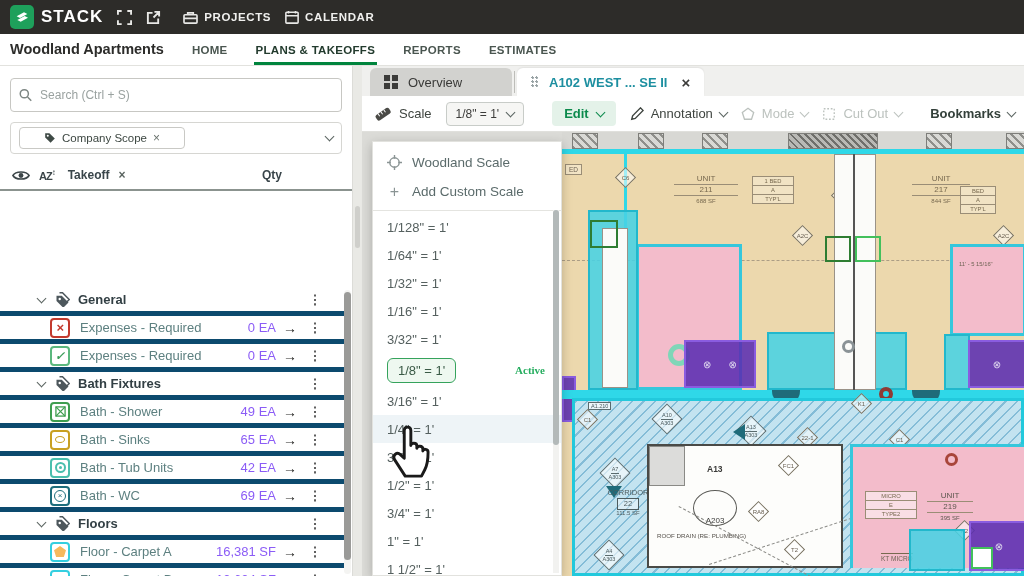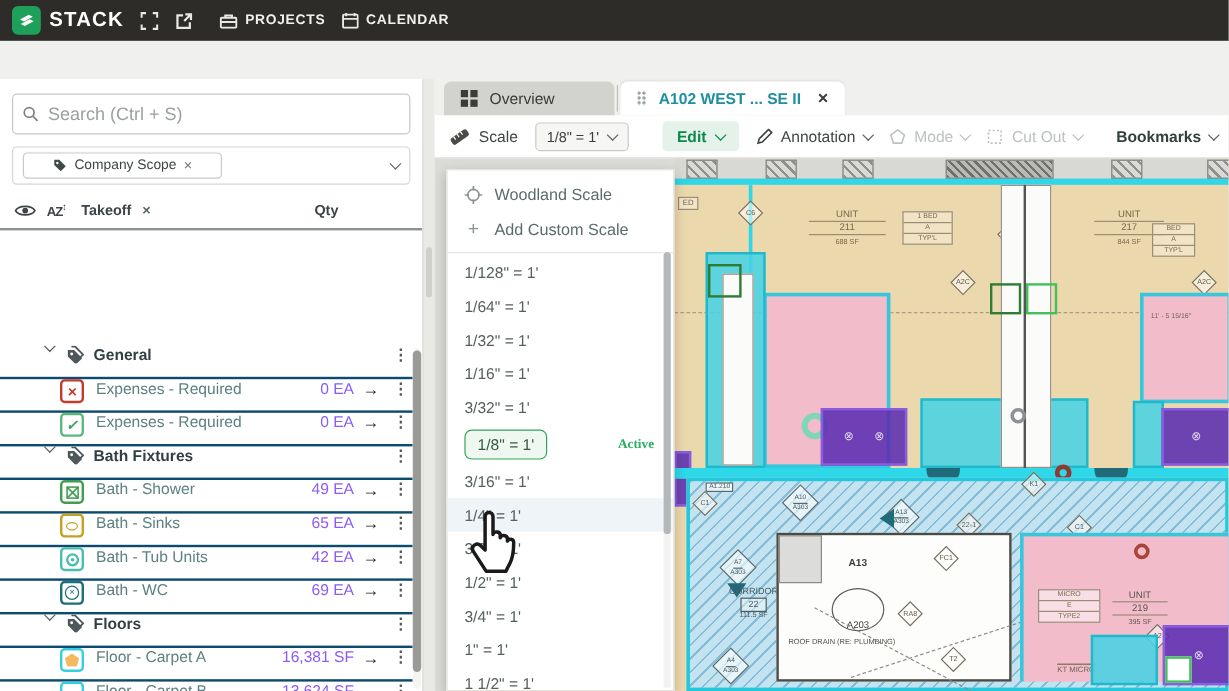--- a/index.html
+++ b/index.html
@@ -29,35 +29,35 @@
   #split { width:10px; background:#e9e9e5; border-left:1px solid #dcdcd8; position:relative; flex:none; }
   #split .grab { position:absolute; left:2px; top:140px; width:5px; height:42px; background:#cfcfcb; border-radius:3px; }
   #viewer { flex:1; position:relative; background:#f0f0ee; overflow:hidden; }
 
   
   #stabs { display:flex; gap:4px; padding:12px 12px 0; background:#f0f0ee; }
   .stab { padding:6px 16px 7px; font-size:12.5px; color:#555c58; background:#dededa; border-radius:6px 6px 0 0; border:1px solid #d2d2ce; border-bottom:none; }
   .stab.active { background:#fff; color:#2f2f2d; font-weight:bold; }
   #srow { display:flex; gap:10px; padding:12px 10px 8px; align-items:center; background:#fff; }
   #searchbox { flex:1; height:34px; border:1px solid #c7c7c3; border-radius:4px; display:flex; align-items:center; padding:0 8px; gap:8px; background:#fff; }
-  #searchbox input { border:none; outline:none; font-size:15px; color:#c2410c; width:100%; background:transparent; font-family:inherit; }
+  #searchbox input { border:none; outline:none; font-size:12px; color:#c2410c; width:100%; background:transparent; font-family:inherit; }
   #searchbox input::placeholder { color:#9aa2a0; }
   #newtk { height:34px; background:#00843d; color:#fff; border:none; border-radius:5px; font-weight:bold; font-size:13px; padding:0 12px; display:flex; align-items:center; gap:8px; font-family:inherit; }
   #filterbox { margin:2px 10px 8px; border:1px solid #d6d6d2; border-radius:4px; min-height:32px; display:flex; align-items:center; padding:3px 8px; gap:6px; background:#fff; }
   .chip { display:flex; align-items:center; gap:6px; border:1px solid #c9c9c5; border-radius:4px; padding:3px 24px; font-size:11.5px; color:#3d4742; background:#fff; }
   .chip .x { color:#6a736e; font-size:12px; }
   #filterbox .fchev { margin-left:auto; }
 
   #listhdr { display:flex; align-items:center; gap:9px; padding:6px 12px 7px; border-bottom:2px solid #8b938f; }
   #listhdr .t { font-size:13px; font-weight:bold; color:#333f42; }
   #listhdr .az { font-size:11px; font-weight:bold; color:#3c4649; letter-spacing:-1px; }
   #listhdr .col { font-size:12px; font-weight:bold; color:#39454a; margin-left:4px; }
   #listhdr .qty { margin-left:auto; margin-right:58px; }
   #tklist { position:absolute; top:222px; left:0; right:8px; bottom:0; overflow:hidden; }
-  .row { display:flex; height:28px; border-bottom:2px solid #0c4a6e; padding-right:0; }
+  .row { display:flex; align-items:center; height:28px; border-bottom:5px solid #0c4a6e; padding-right:19px; }
   .grow .gchev { margin-left:38px; }
   .gname { font-size:13px; font-weight:bold; color:#323f44; margin-left:8px; }
   .irow { }
   .ci { width:20px; height:20px; border:2px solid; border-radius:4px; background:#fff; display:flex; align-items:center; justify-content:center; flex:none; margin-left:50px; }
   .iname { font-size:13px; color:#5d8080; margin-left:10px; }
   .iqty { margin-left:auto; font-size:13px; color:#8b5cf6; }
   .iarrow { font-size:14px; font-weight:bold; color:#1c1c1a; margin:0 2px 0 7px; }
   .kebab { width:20px; text-align:center; color:#555; font-size:13px; font-weight:bold; margin-left:auto0; }
   .grow .kebab, .irow .kebab { margin-left:6px; }
   .grow .spacer { margin-left:auto; }
@@ -181,20 +181,29 @@
     </div>
     <div class="tb-item">
       <svg width="14" height="14" viewBox="0 0 16 16" fill="none" stroke="#e8e8e6" stroke-width="1.8">
           <rect x="1" y="2.5" width="14" height="12.5" rx="1"></rect>
           <path d="M4 1v3 M12 1v3 M1 6.5h14"></path>
         </svg>
       <span>CALENDAR</span>
     </div>
   </header>
 
+  <div id="projectbar">
+    <span class="title">Woodland Apartments</span>
+    <nav class="ptabs">
+      <span class="ptab">HOME</span>
+      <span class="ptab active">PLANS &amp; TAKEOFFS</span>
+      <span class="ptab">REPORTS</span>
+      <span class="ptab">ESTIMATES</span>
+    </nav>
+  </div>
 
   <div id="content">
 
     <aside id="sidebar">
       <div id="srow">
         <div id="searchbox">
           <svg width="14" height="14" viewBox="0 0 16 16" fill="none" stroke="#7d8683" stroke-width="1.8">
               <circle cx="6.5" cy="6.5" r="5"></circle>
               <path d="M10.5 10.5 15 15"></path>
             </svg>

